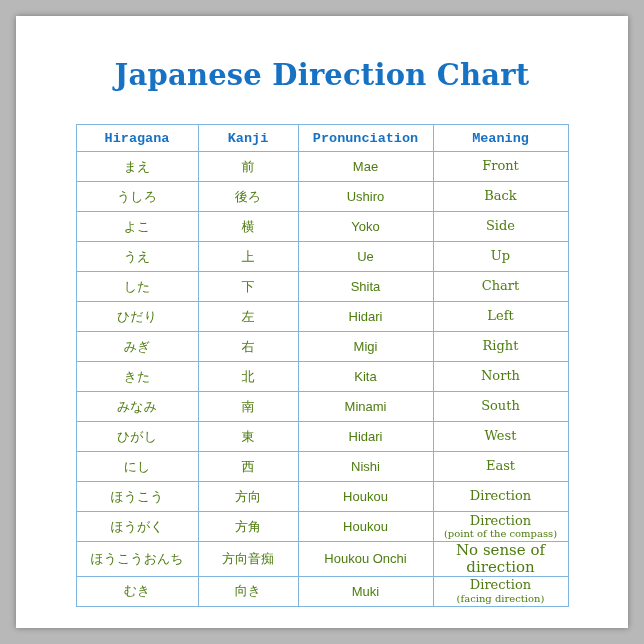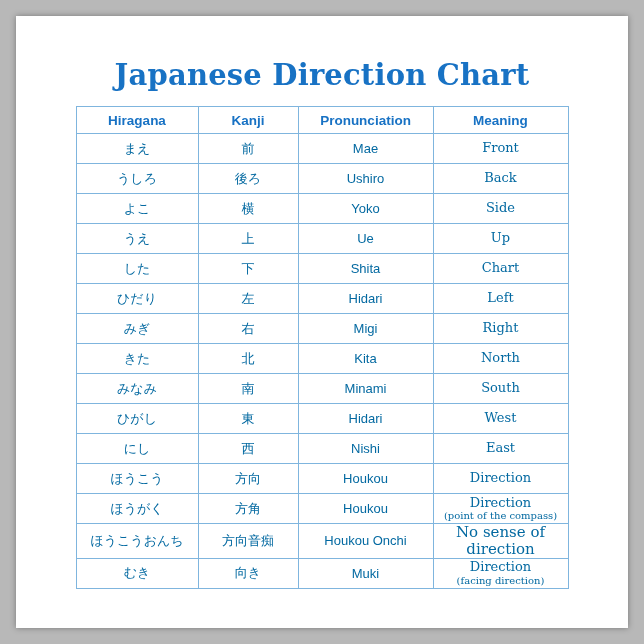--- a/index.html
+++ b/index.html
@@ -33,50 +33,50 @@
     flex-direction: column;
     align-items: center;
   }
   .chart-title {
     color: #1872c4;
     font-family: "DejaVu Serif", serif;
     font-weight: bold;
     font-size: 29px;
     letter-spacing: 0.2px;
     margin-top: 20px;
-    margin-bottom: 14px;
+    margin-bottom: 32px;
     text-align: right;
     white-space: nowrap;
   }
   table.chart-table {
     border-collapse: collapse;
     width: 492px;
     table-layout: fixed;
     margin: 0 auto;
   }
   table.chart-table th,
   table.chart-table td {
     border: 1px solid #7fb5de;
     text-align: center;
     vertical-align: middle;
     padding: 0;
   }
   table.chart-table th {
     color: #1872c4;
-    font-family: Liberation Sans, sans-serif;
+    font-family: Liberation Mono, monospace;
     font-weight: bold;
     font-size: 13.5px;
     height: 26px;
     border-top: 1px solid #7fb5de;
     border-bottom: 1px solid #7fb5de;
   }
   table.chart-table td {
     height: 29px;
     font-size: 13px;
-    color: #0369a1;
+    color: #4d7c0f;
   }
   td.jp {
     font-family: "DejaVu Sans", sans-serif;
     font-size: 13px;
   }
   td.kanji {
     font-family: "DejaVu Sans", sans-serif;
     font-size: 13px;
   }
   td.rom {

